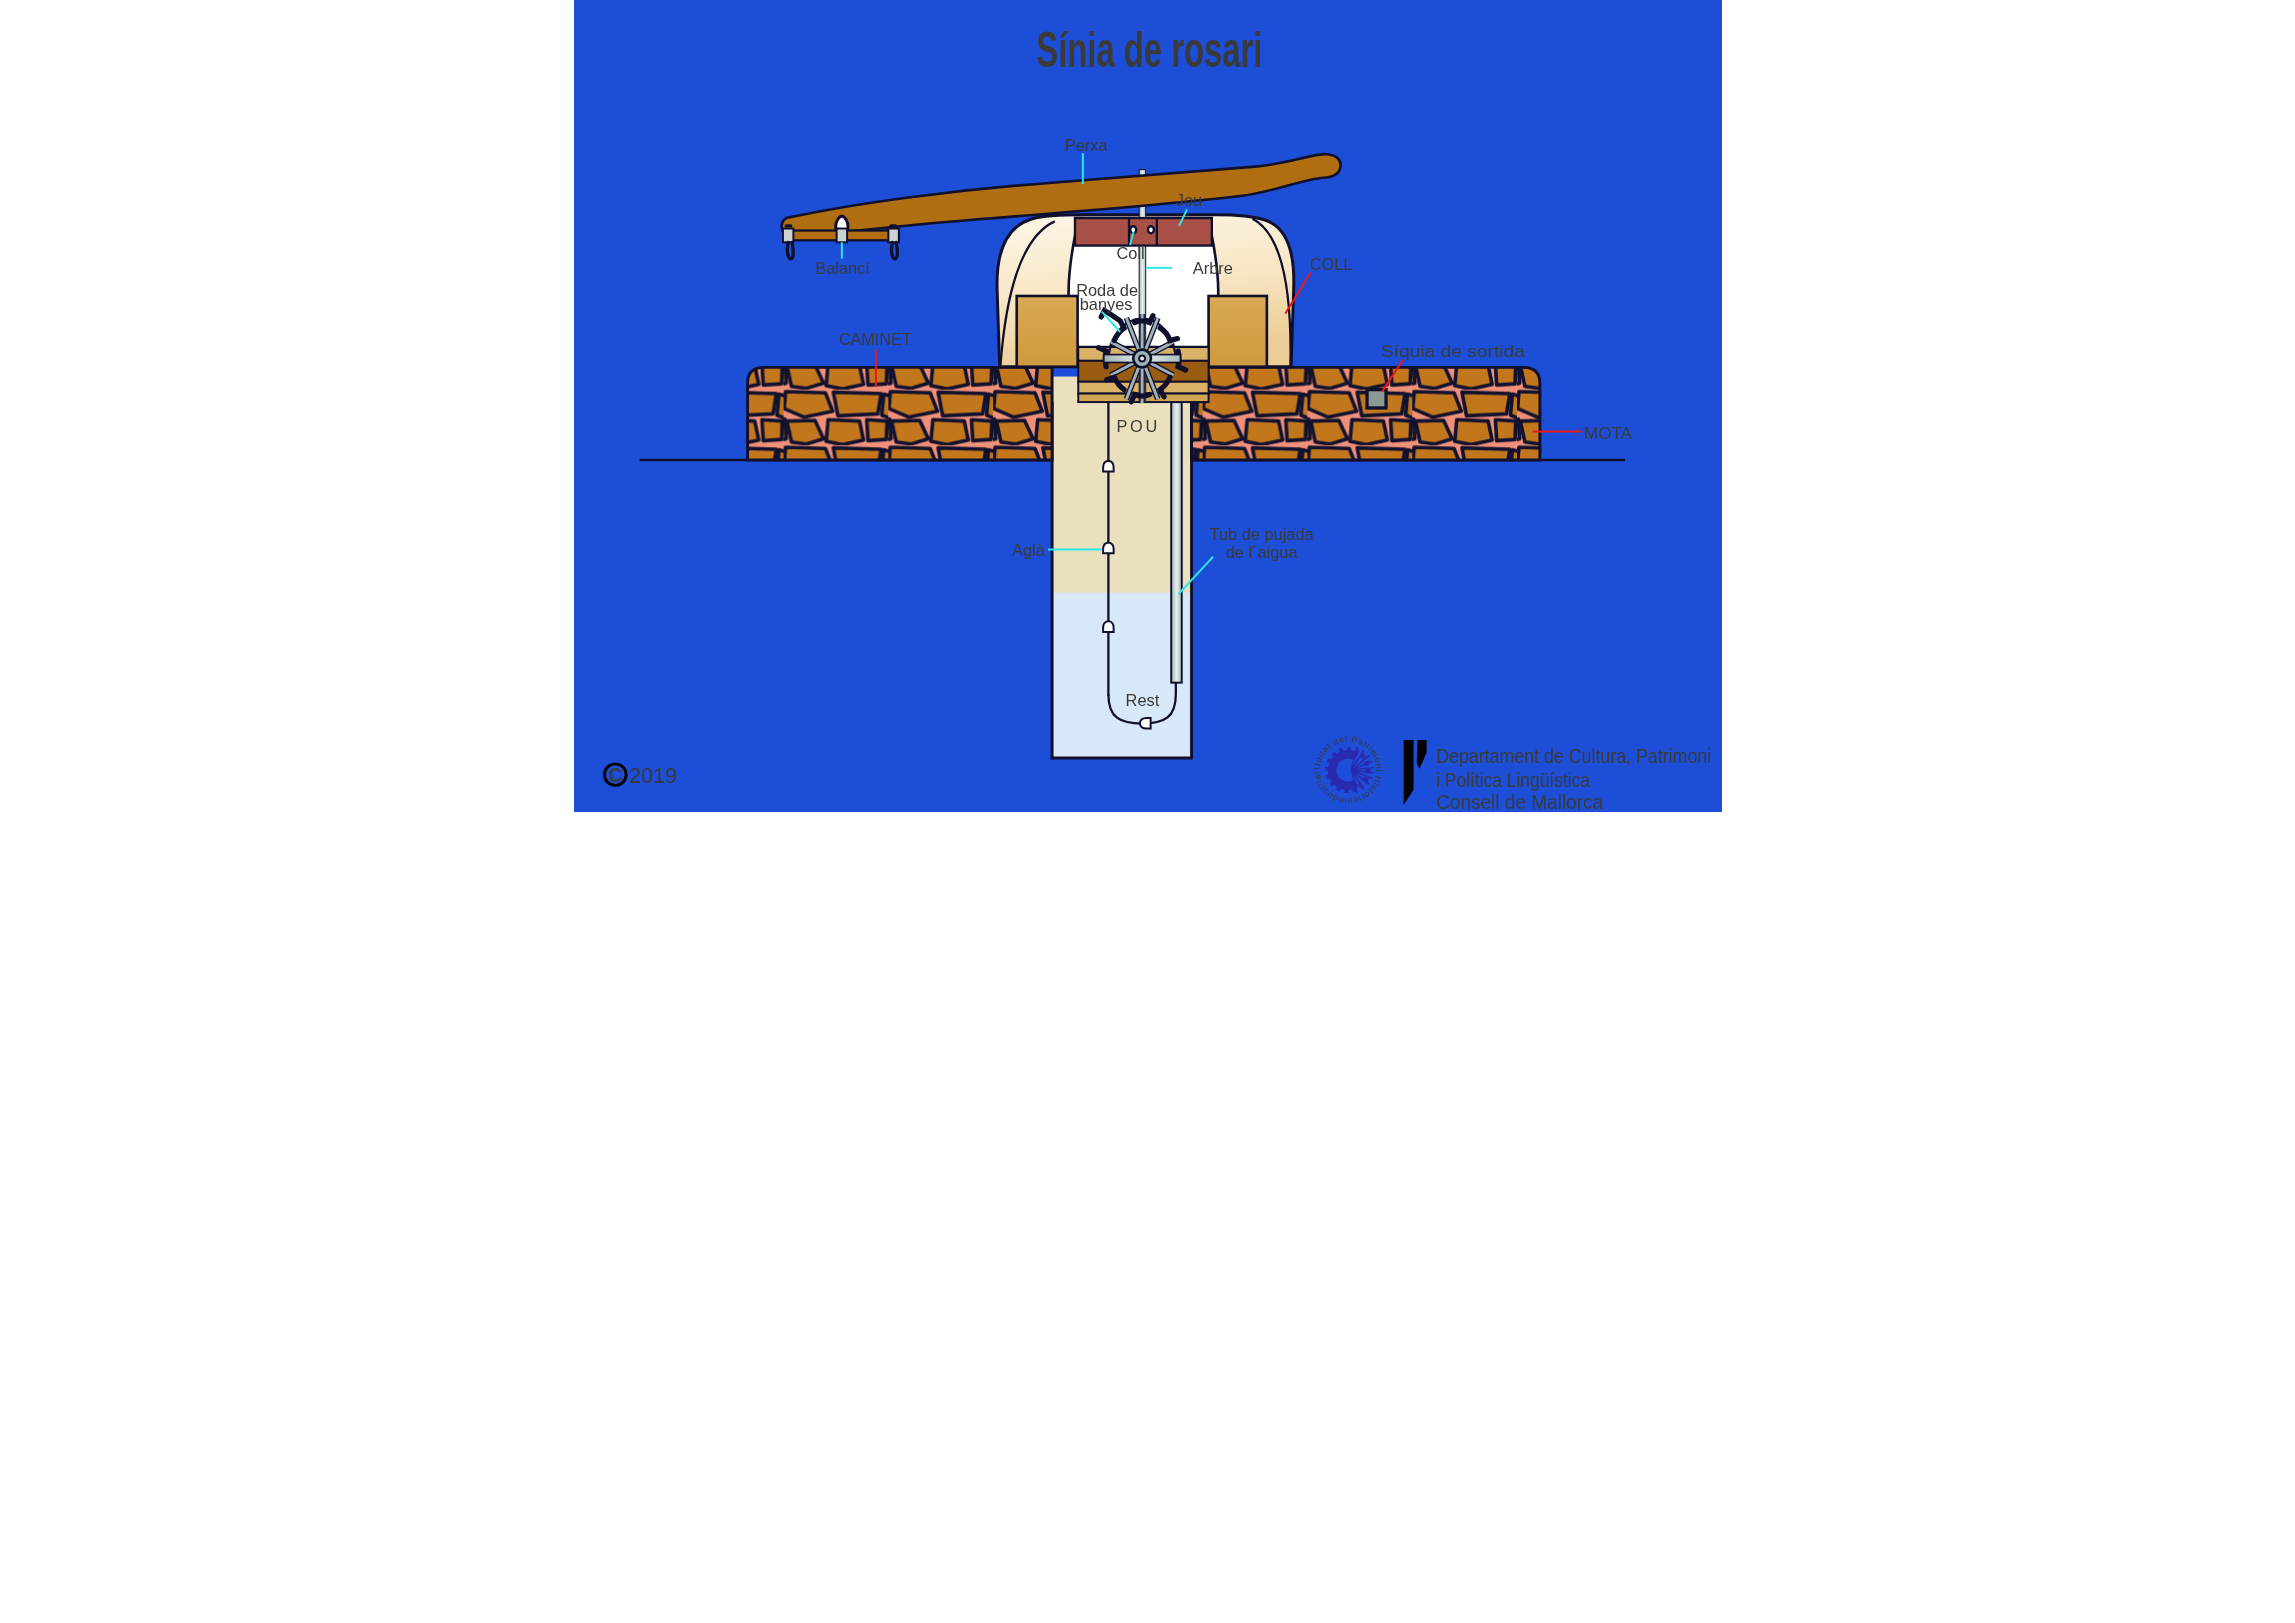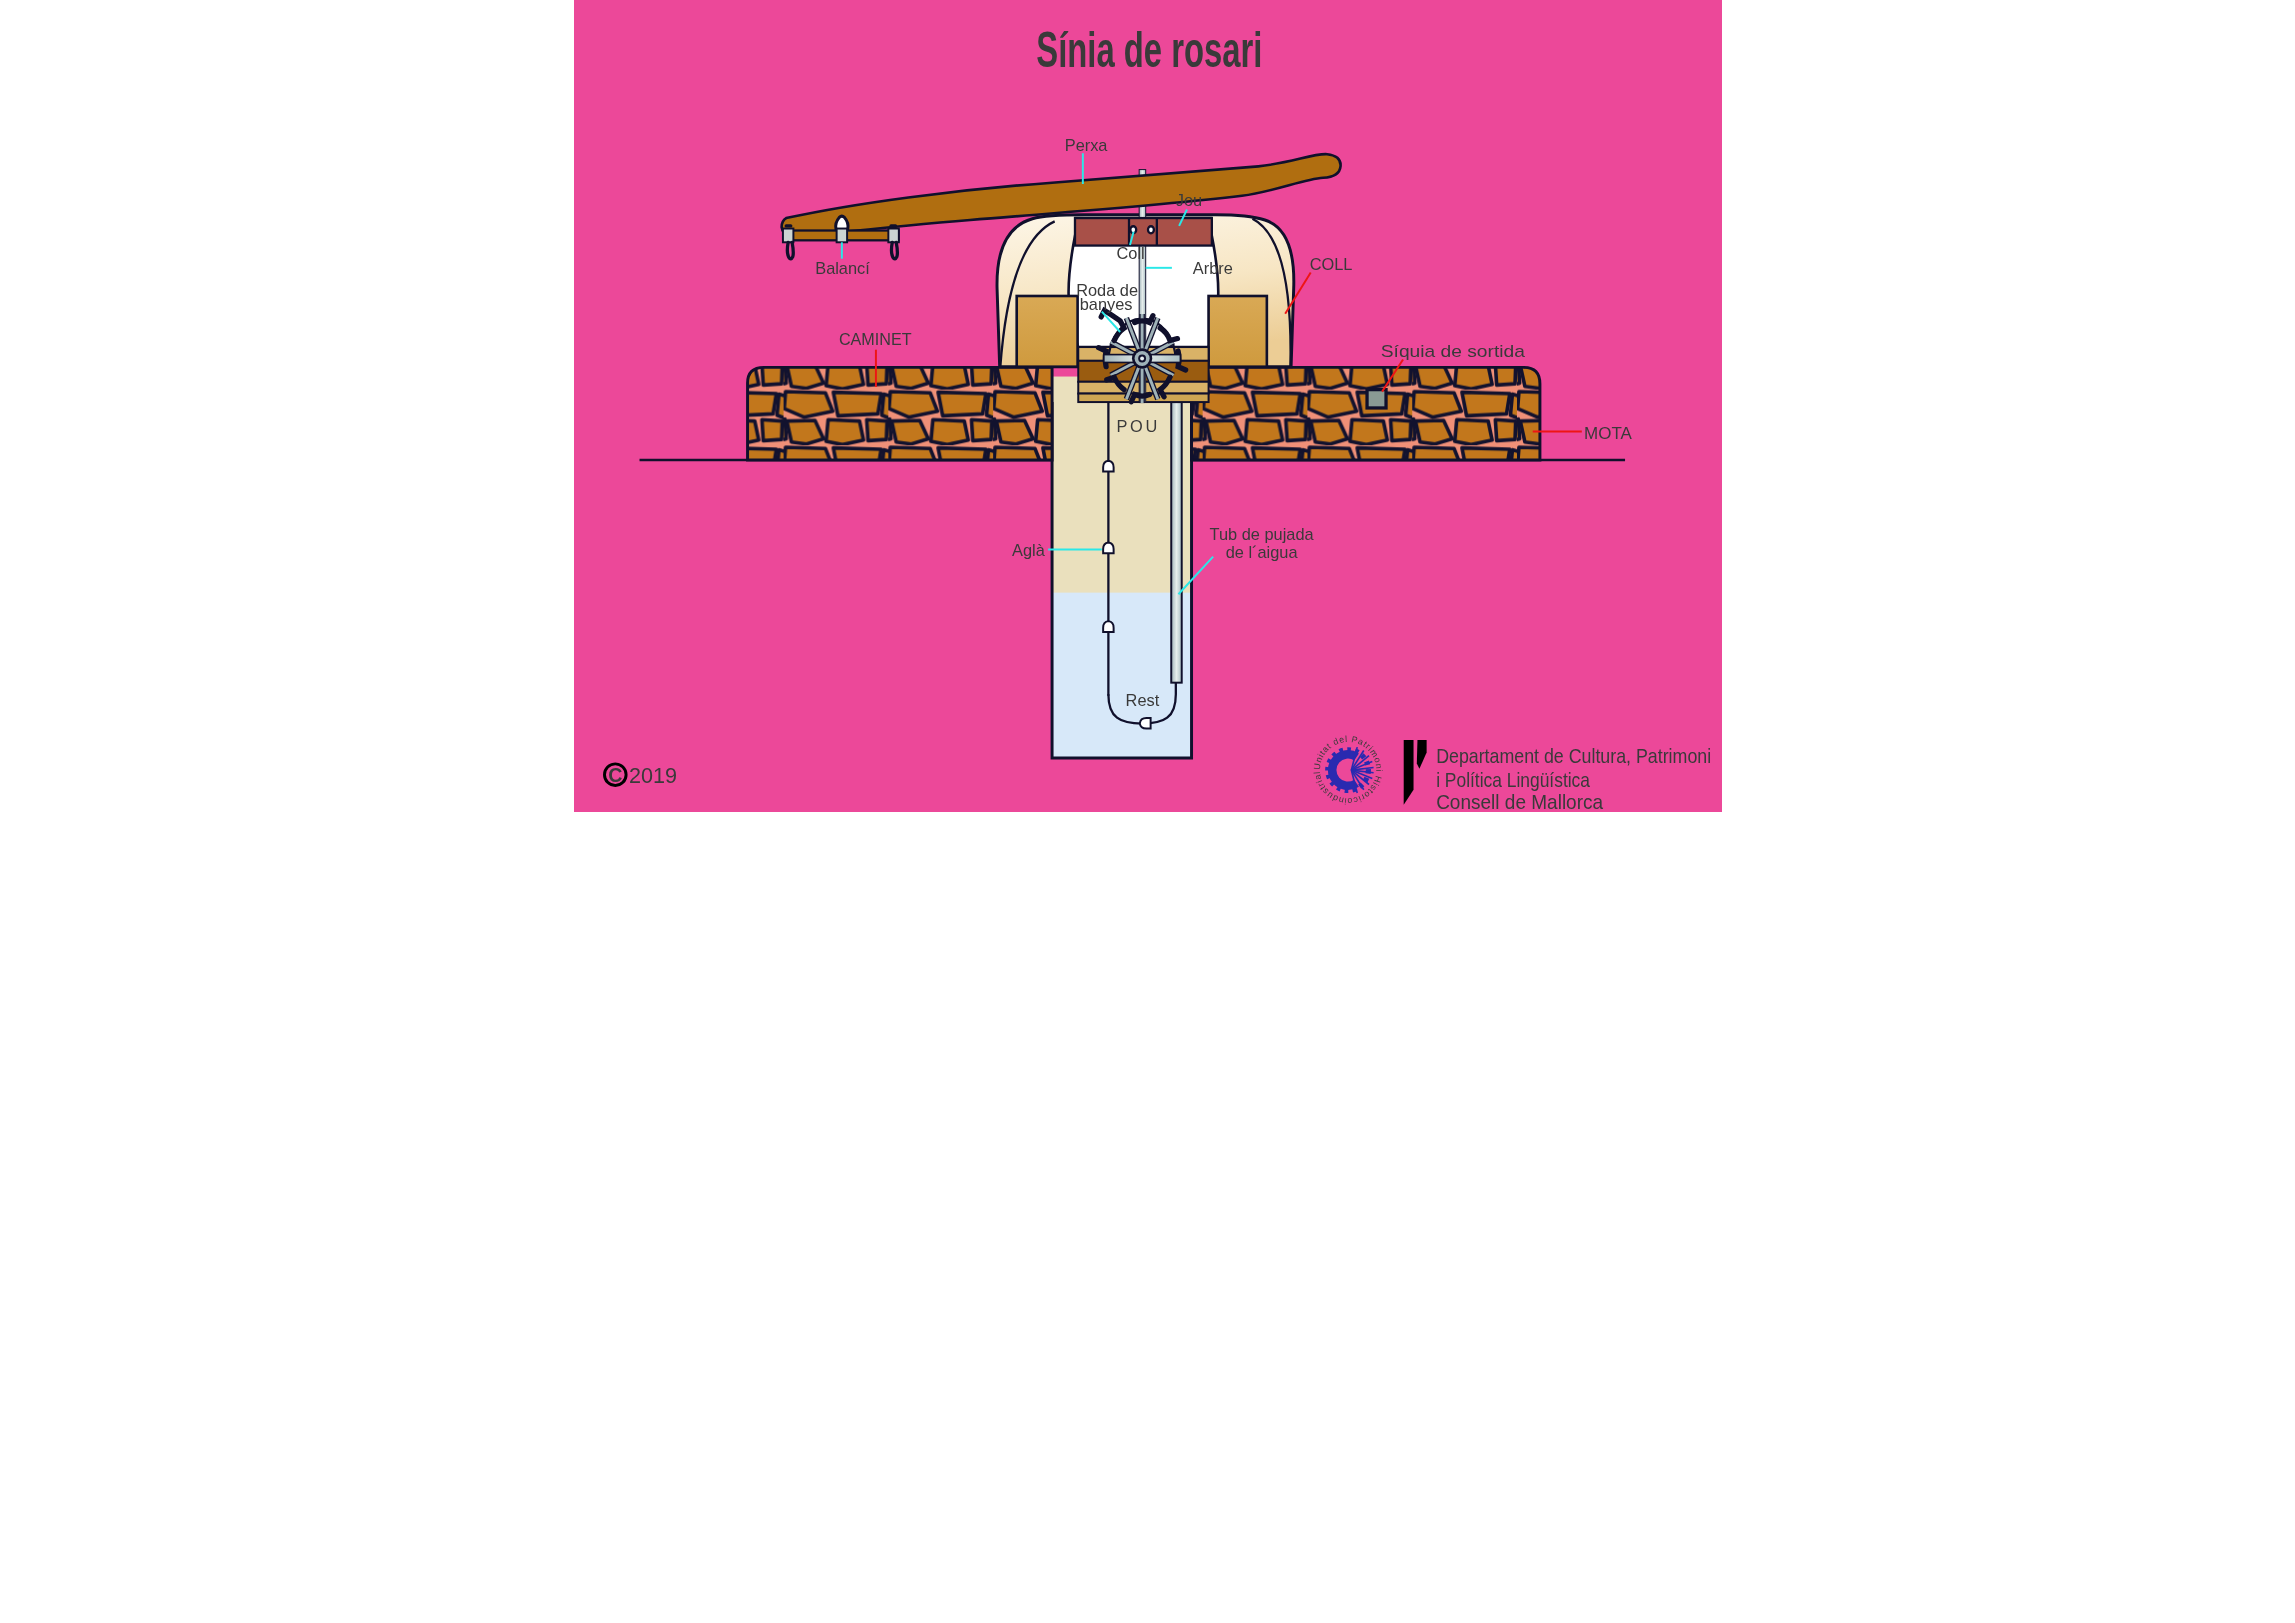--- a/index.html
+++ b/index.html
@@ -1,16 +1,16 @@
 <!DOCTYPE html>
 <html style="font-size:10.5px"><head>
 <meta charset="utf-8">
 <style>
   html,body{margin:0;padding:0;background:#ffffff;}
-  .page{width:1148px;height:812px;margin:0 auto;background:#ec4899;overflow:hidden;}
+  .page{width:1148px;height:812px;margin:0 auto;background:#1d4ed8;overflow:hidden;}
   svg{display:block;width:100%;height:100%;font-family:"Liberation Sans",sans-serif;}
   text{fill:#3a3a3a;}
   .lbl{font-size:50px;}
   .title{font-weight:bold;}
 </style>
 </head>
 <body>
 
 <div class="page">
 <svg viewBox="0 0 3506 2480">

